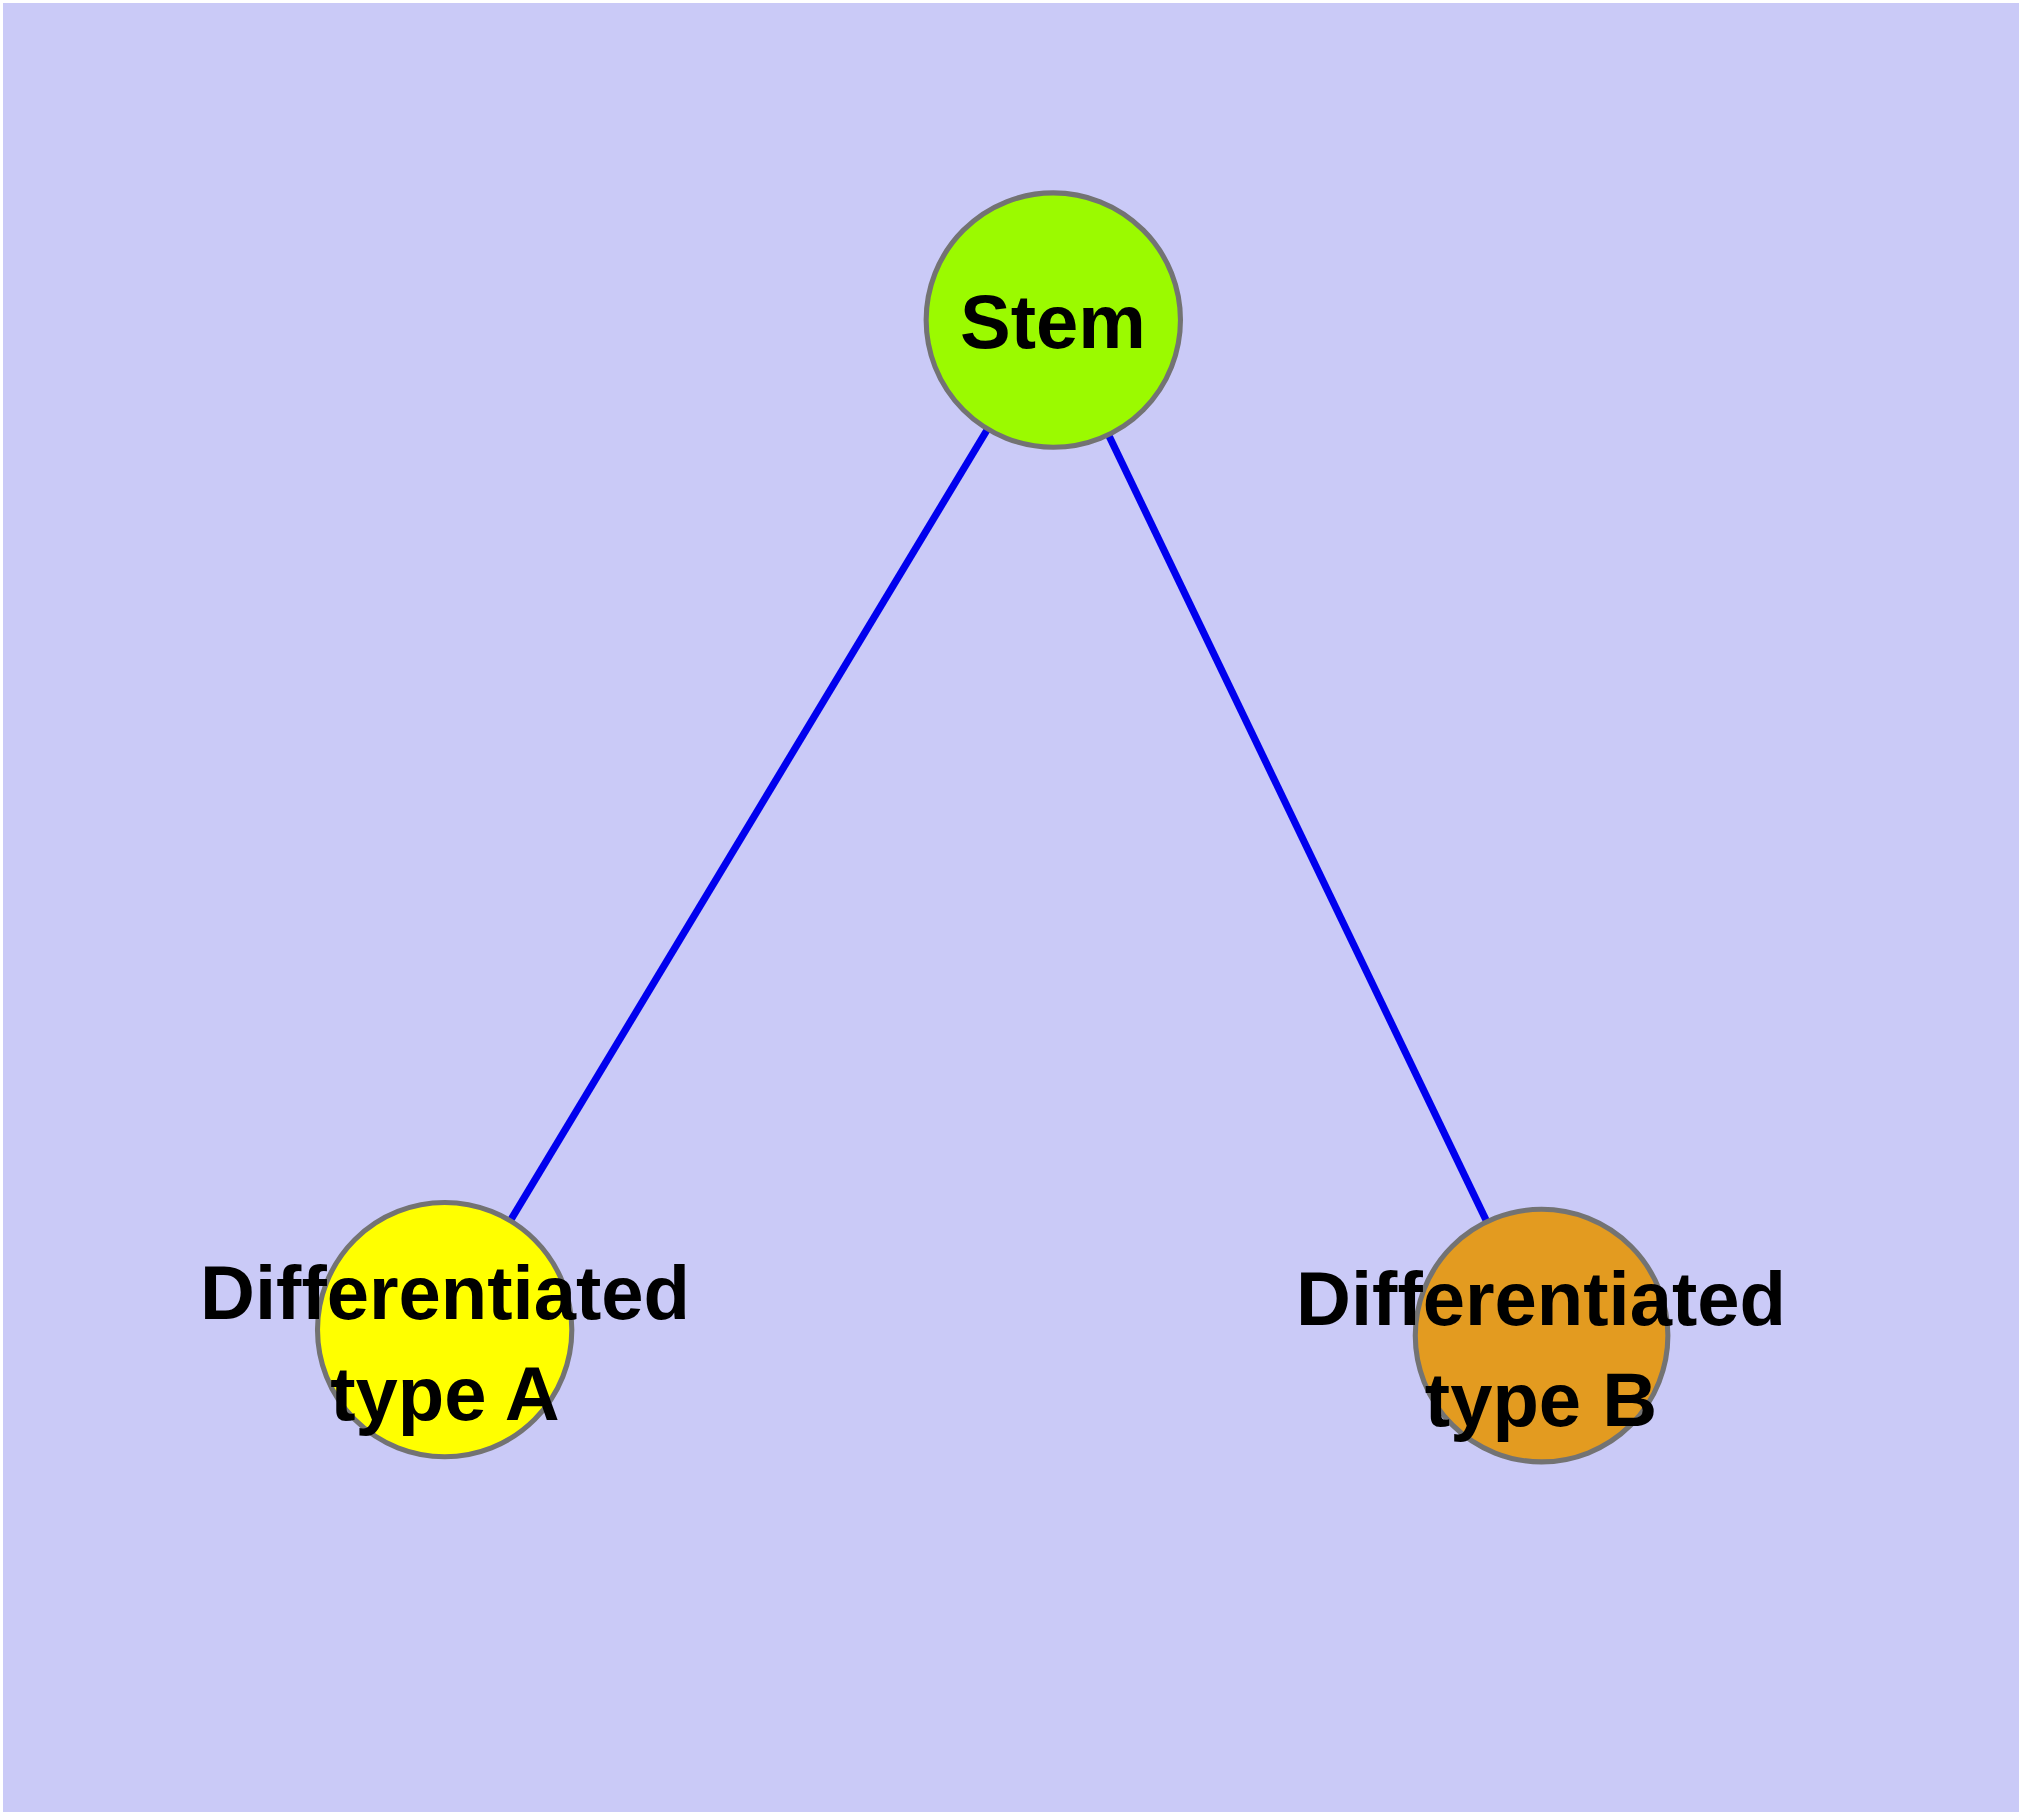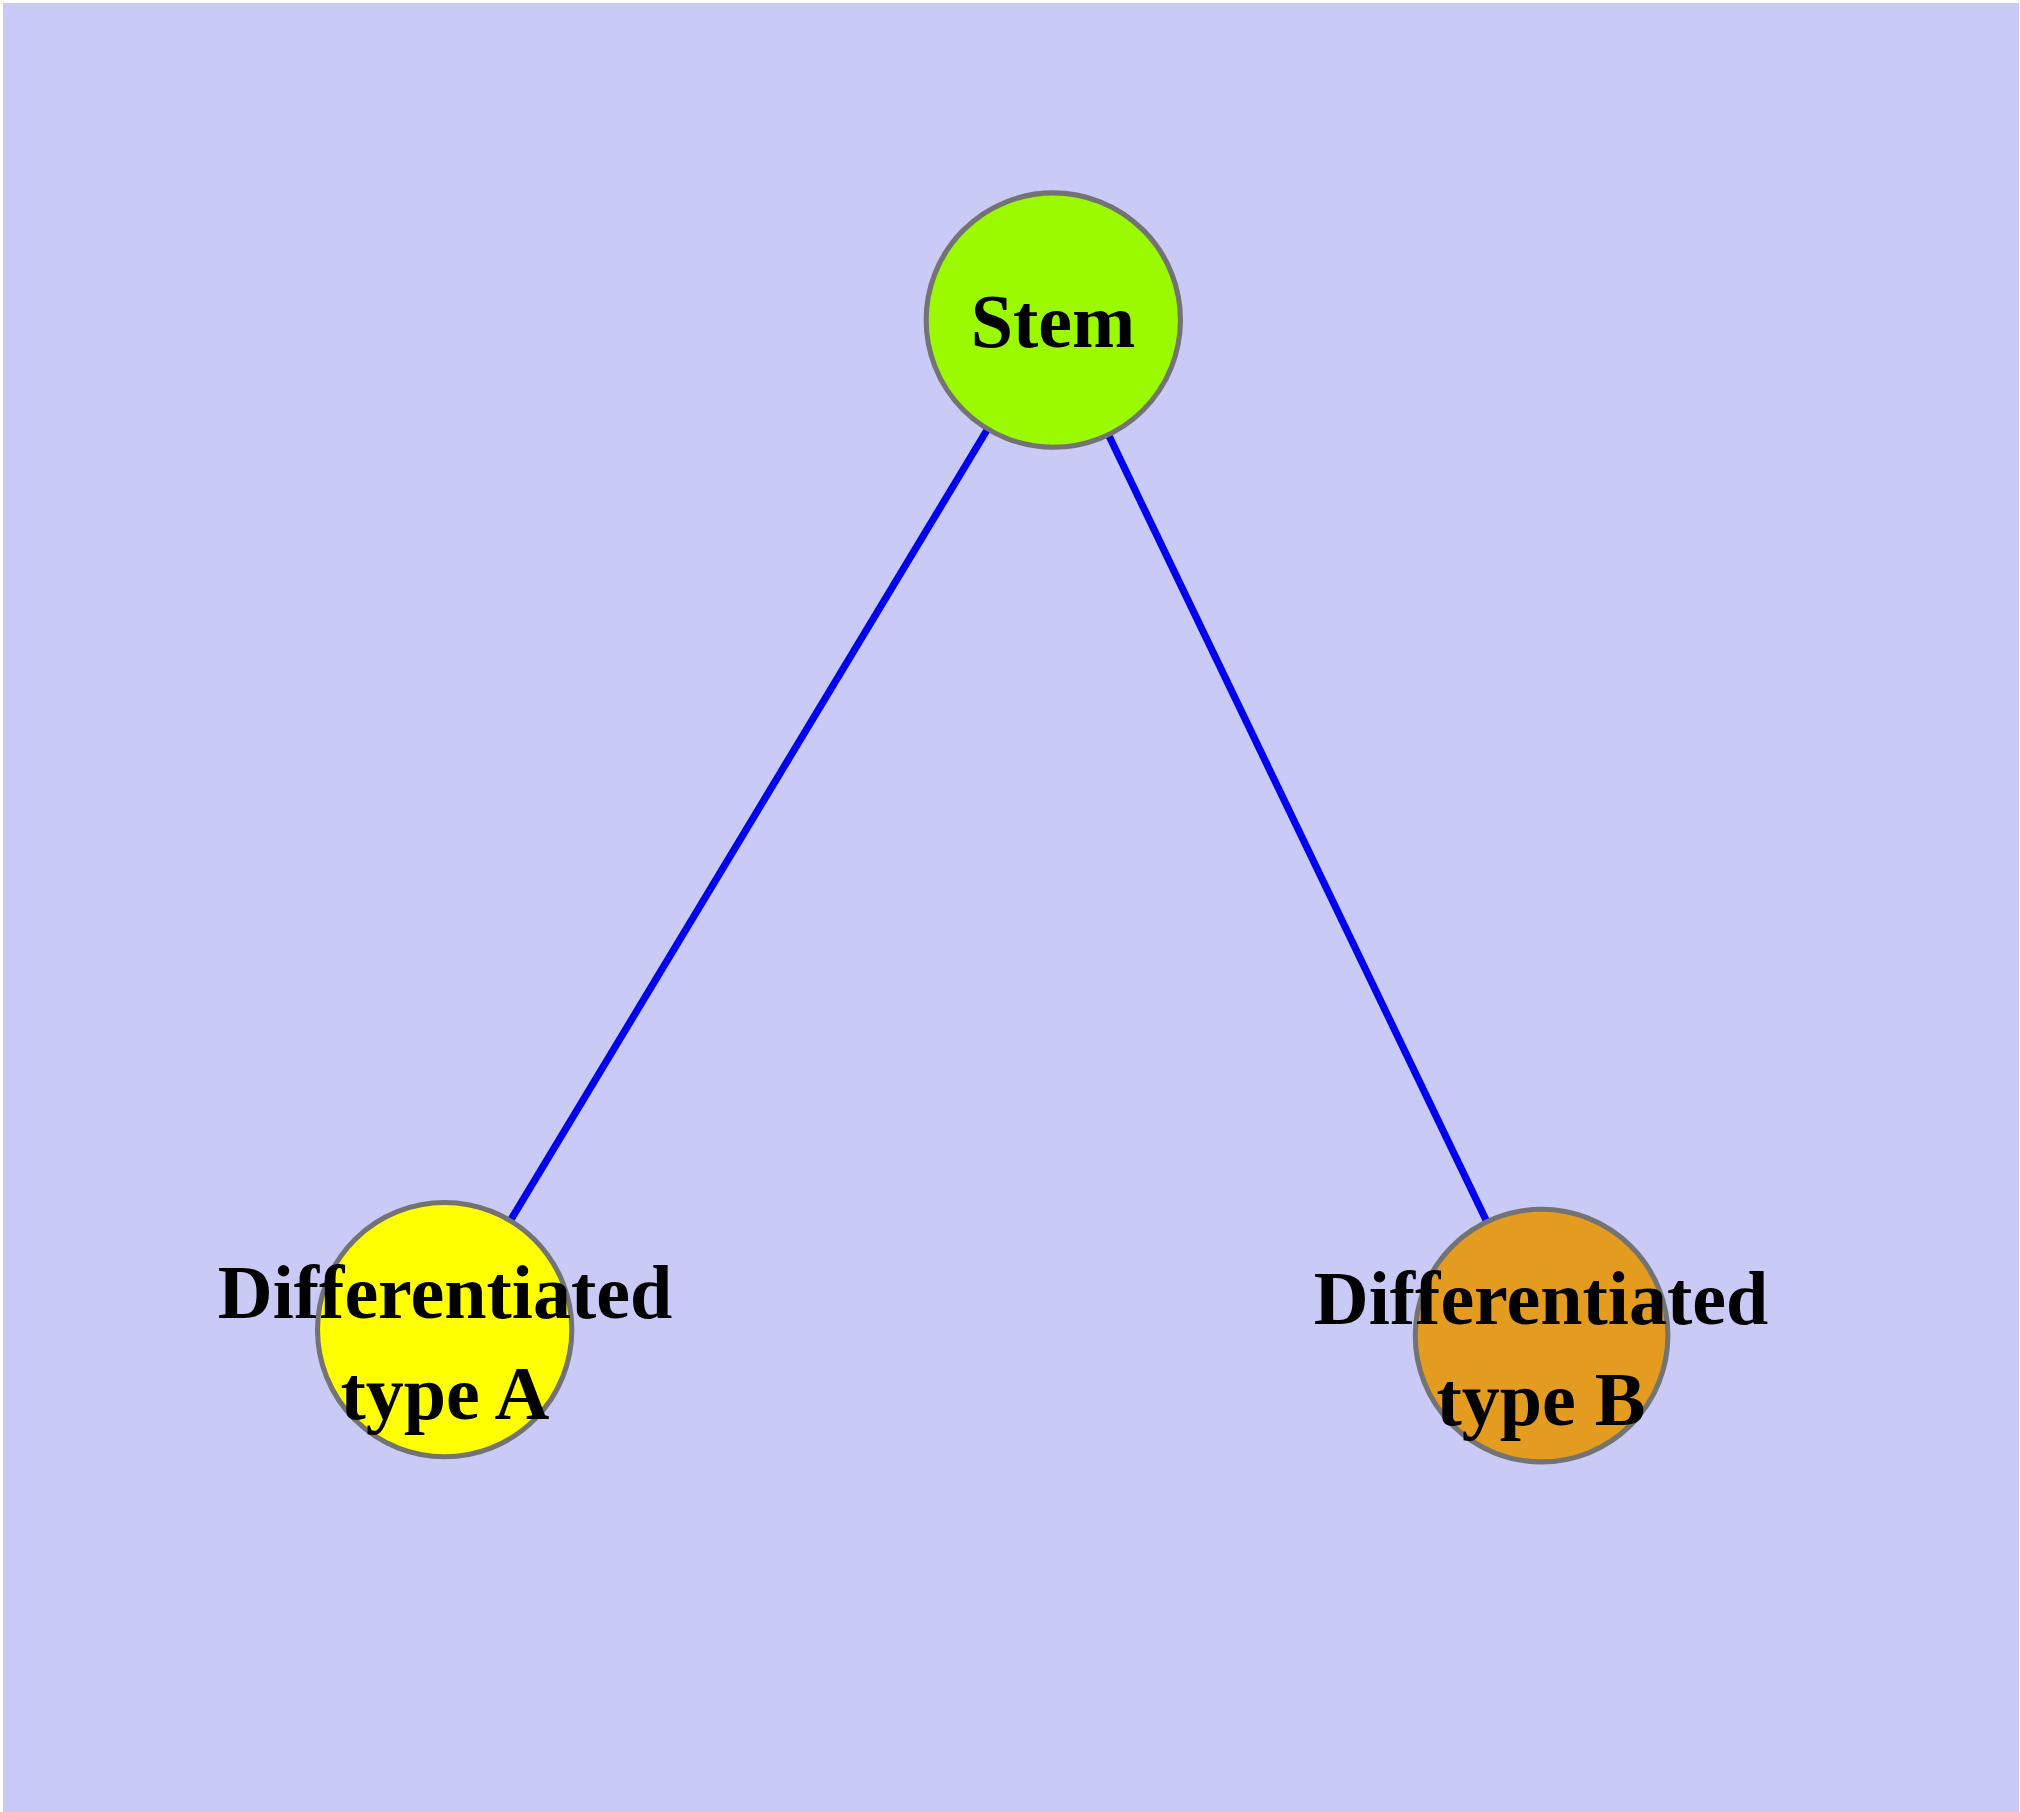--- a/index.html
+++ b/index.html
@@ -8,21 +8,21 @@
     background: #ffffff;
   }
   .canvas {
     position: relative;
     width: 2021px;
     height: 1812px;
     box-sizing: border-box;
     border-style: solid;
     border-width: 3.4px 2.5px 0 3.4px; 
     overflow: hidden;
-    font-family: Liberation Serif, serif;
+    font-family: Liberation Sans, sans-serif;
   }
   .graph-svg {
     position: absolute;
     left: 0;
     top: 0;
     width: 2015px;
     height: 1809px;
   }
   .node-label {
     position: absolute;

